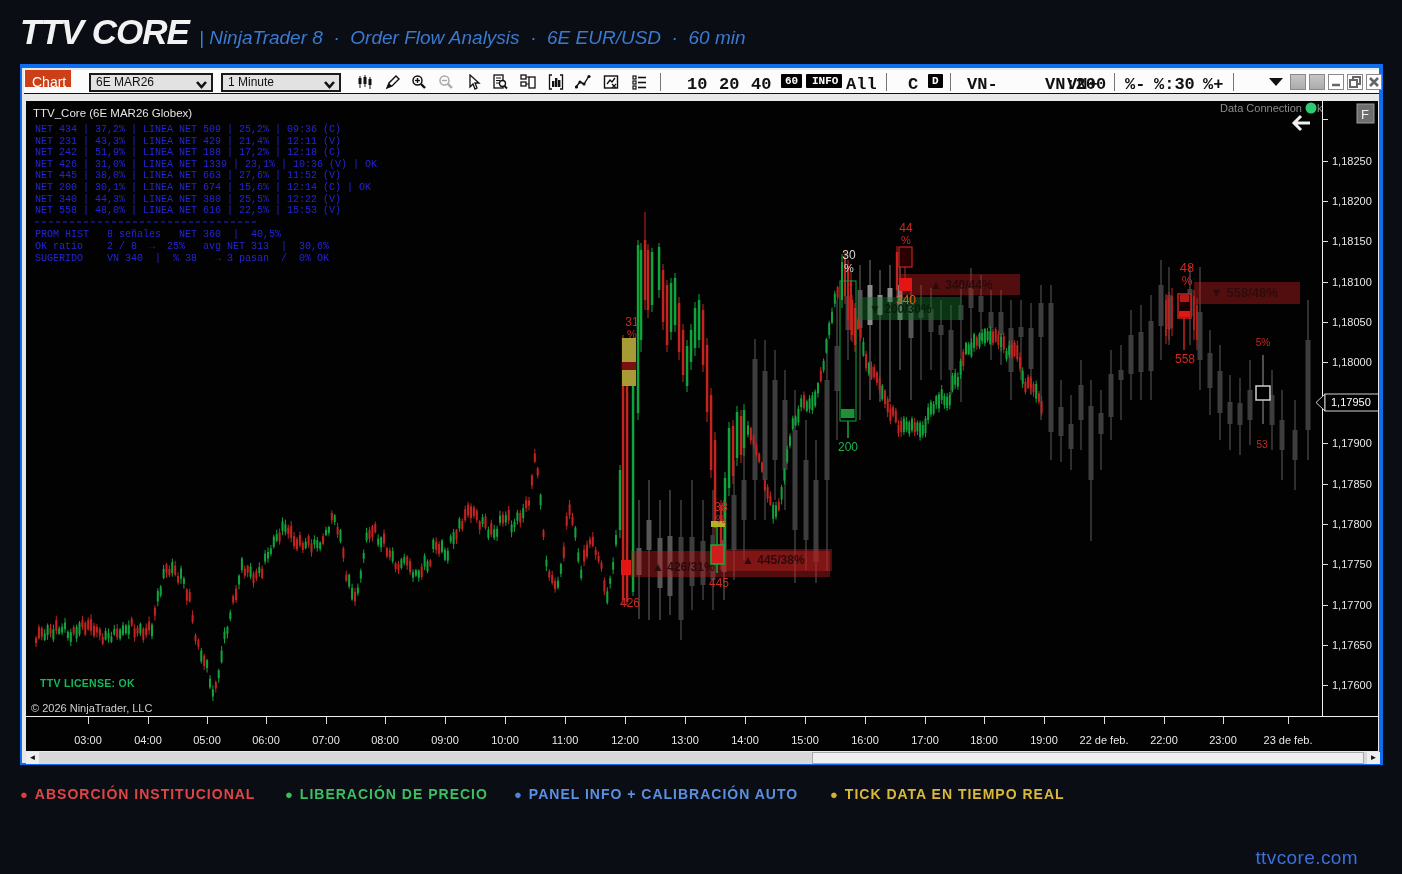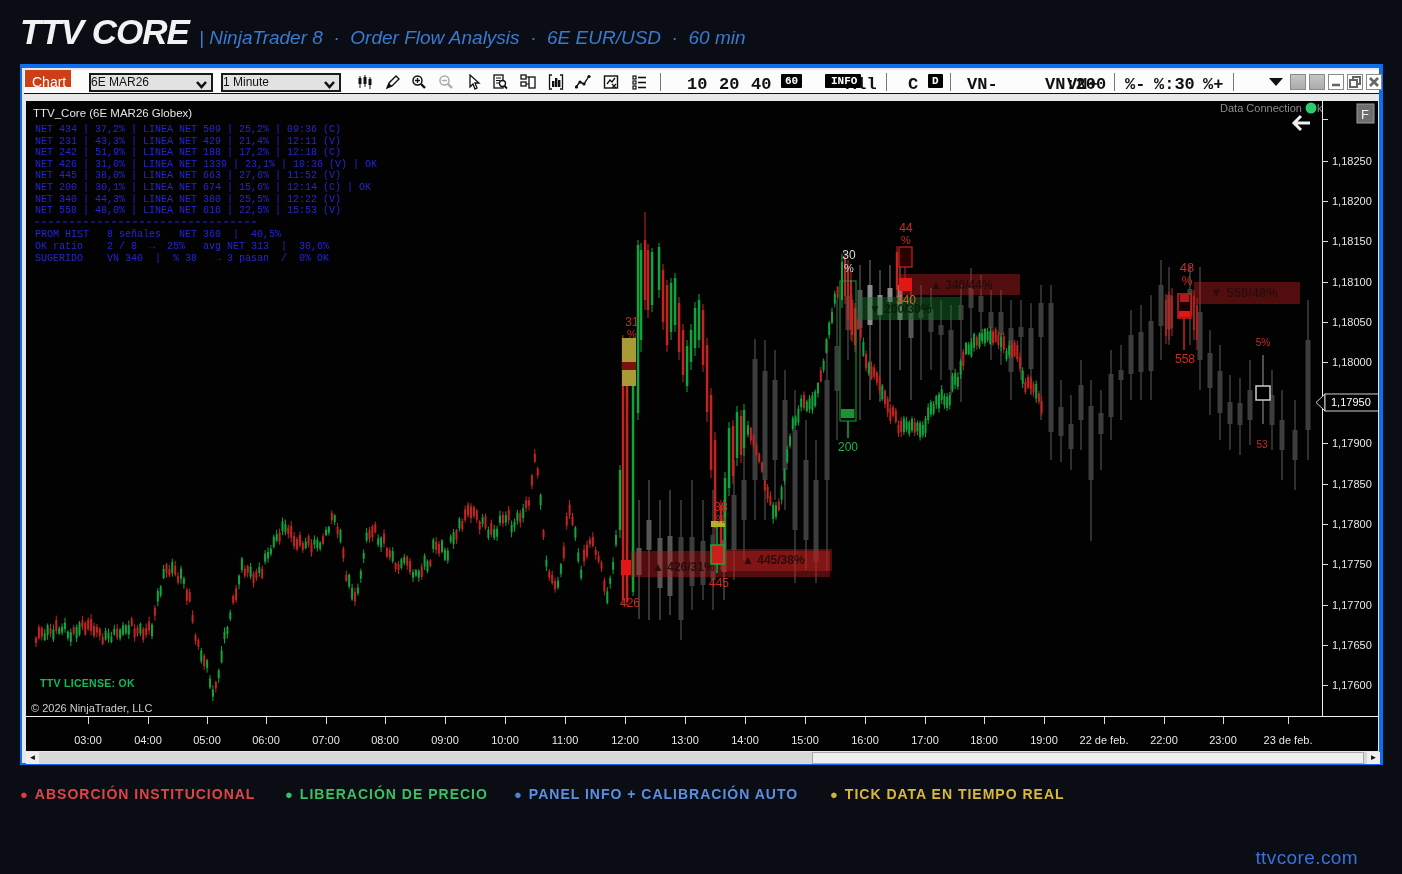--- a/index.html
+++ b/index.html
@@ -1,21 +1,21 @@
 <!DOCTYPE html>
 <html><head><meta charset="utf-8"><style>
 * { margin:0; padding:0; box-sizing:border-box; }
 body { width:1402px; height:874px; background:#0a0d14; font-family:"Liberation Sans",sans-serif; position:relative; overflow:hidden; }
 .hdr { position:absolute; left:20px; top:12px; color:#f2f2f2; font-size:35px; font-weight:bold; letter-spacing:-1px;font-style:italic; }
 .hdr span { color:#3b7ad1; font-size:19px; font-weight:normal; letter-spacing:0; margin-left:10px; }
 .hline { position:absolute; left:20px; top:64px; width:1363px; height:4px; background:#0f6ef0; }
 .win { position:absolute; left:20px; top:68px; width:1363px; height:697px; background:#e8e8e8; border-left:2px solid #0f6ef0; border-right:4px solid #0f6ef0; border-bottom:2px solid #0f6ef0; }
 .tbar { position:absolute; left:2px; top:2px; right:0; height:24px; background:#fcfcfc; border-bottom:1px solid #111; }
 .tab { position:absolute; left:1px; top:0; width:46px; height:17px; background:#cc3f17; color:#fff; font-size:14px; line-height:24px; padding-left:7px; }
-.dd { position:absolute; top:3px; height:19px; background:#e2e2e2; border:2px solid #1a1a1a; font-size:12px; line-height:15px; color:#111; }
+.dd { position:absolute; top:3px; height:19px; background:#e2e2e2; border:2px solid #1a1a1a; font-size:12px; line-height:15px; padding-left:5px; color:#111; }
 .dd svg { position:absolute; right:3px; top:3px; }
 .tnum { position:absolute; top:5px; font-family:"Liberation Mono",monospace; font-size:17px; font-weight:bold; color:#111; }
 .badge { position:absolute; top:4px; background:#000; color:#fff; font-family:"Liberation Mono",monospace; font-size:11px; font-weight:bold; padding:1px 4px; border-radius:1px;text-align:right; }
 .sep { position:absolute; top:3px; width:1px; height:18px; background:#777; }
 .icon { position:absolute; top:4px; }
 .wbtn { position:absolute; top:4px; width:16px; height:16px; border:1px solid #8a8a8a; background:#fff; }
 .gbtn { position:absolute; top:4px; width:16px; height:16px; border:1px solid #8a8a8a; background:linear-gradient(#c6c6c6,#ababab); }
 .strip { position:absolute; left:2px; top:27px; right:0; height:6px; background:#e8e8e8; }
 .sbar { position:absolute; left:4px; top:684px; width:1354px; height:12px; background:#d8d8d8; }
 .sthumb { position:absolute; left:786px; top:0; width:552px; height:12px; background:#efefef; border:1px solid #a8a8a8; }
@@ -103,21 +103,21 @@
         <line x1="7" y1="3.5" x2="15" y2="3.5" stroke="#111" stroke-width="1.6"></line>
         <line x1="7" y1="8.5" x2="15" y2="8.5" stroke="#111" stroke-width="1.6"></line>
         <line x1="7" y1="13.5" x2="15" y2="13.5" stroke="#111" stroke-width="1.6"></line>
       </svg>
     <div class="sep" style="left:636px;"></div>
     <div class="tnum" style="left:663px;">10</div>
     <div class="tnum" style="left:695px;">20</div>
     <div class="tnum" style="left:727px;">40</div>
     <div class="badge" style="left:757px;">60</div>
     <div class="tnum" style="left:789px;margin-left:33px;">All</div>
-    <div class="badge" style="left:801px;padding-left:6px;">INFO</div>
+    <div class="badge" style="left:782px;padding-left:6px;">INFO</div>
     <div class="sep" style="left:862px;"></div>
     <div class="tnum" style="left:884px;">C</div>
     <div class="badge" style="left:904px;">D</div>
     <div class="sep" style="left:926px;"></div>
     <div class="tnum" style="left:943px;">VN-</div>
     <div class="tnum" style="left:988px;margin-left:33px;">VN:200</div>
     <div class="tnum" style="left:1043px;">VN+</div>
     <div class="sep" style="left:1090px;"></div>
     <div class="tnum" style="left:1101px;">%-</div>
     <div class="tnum" style="left:1130px;">%:30</div>

